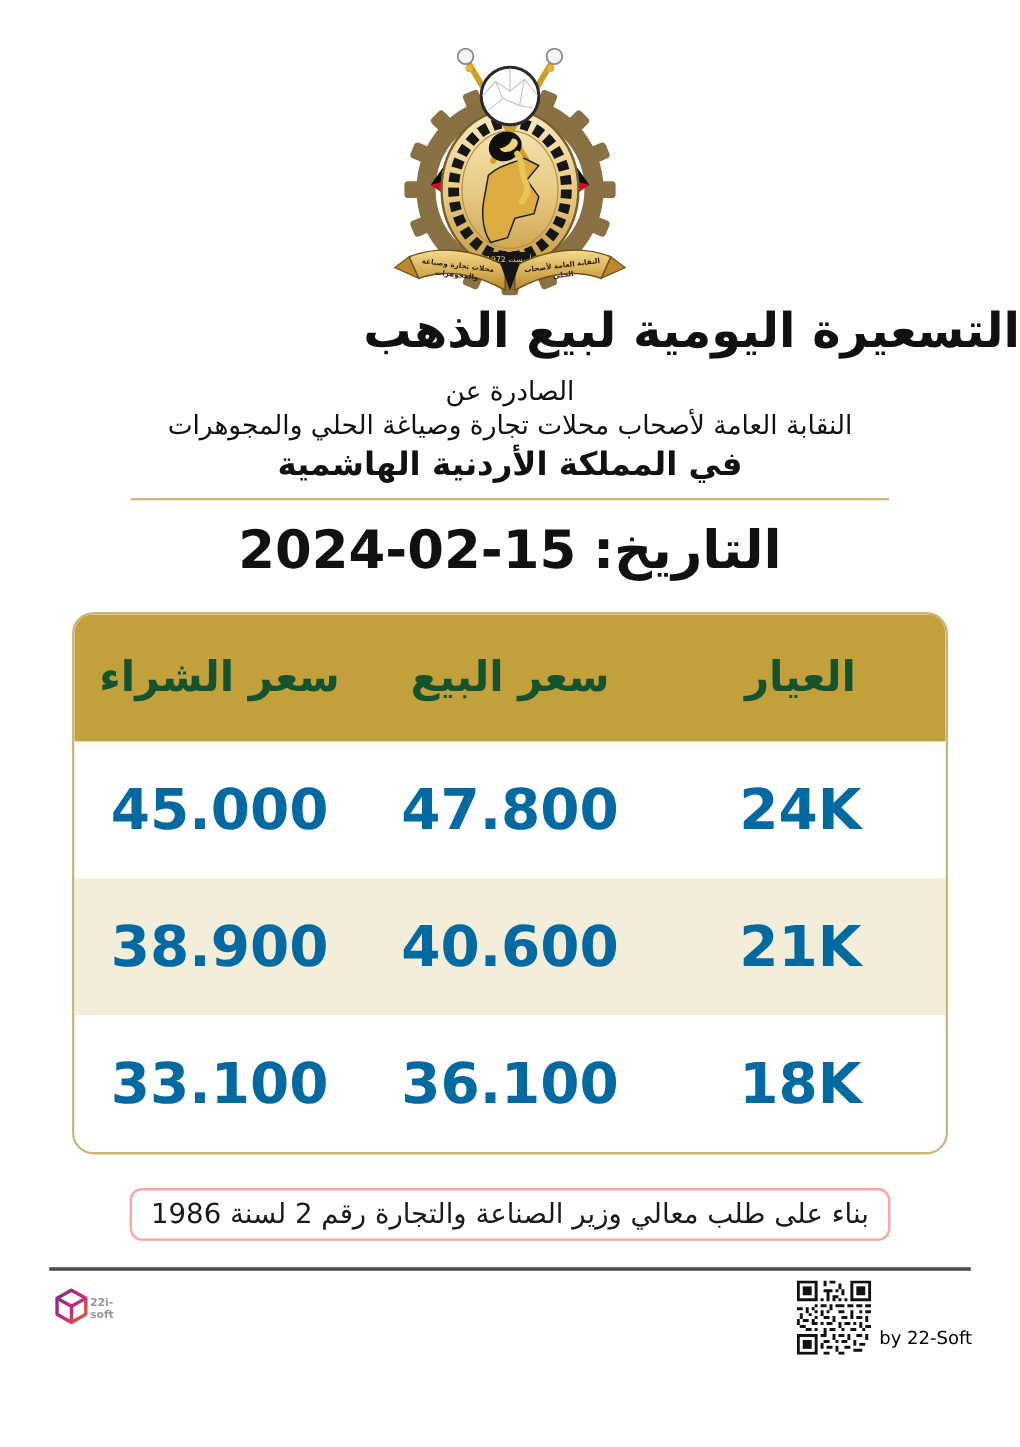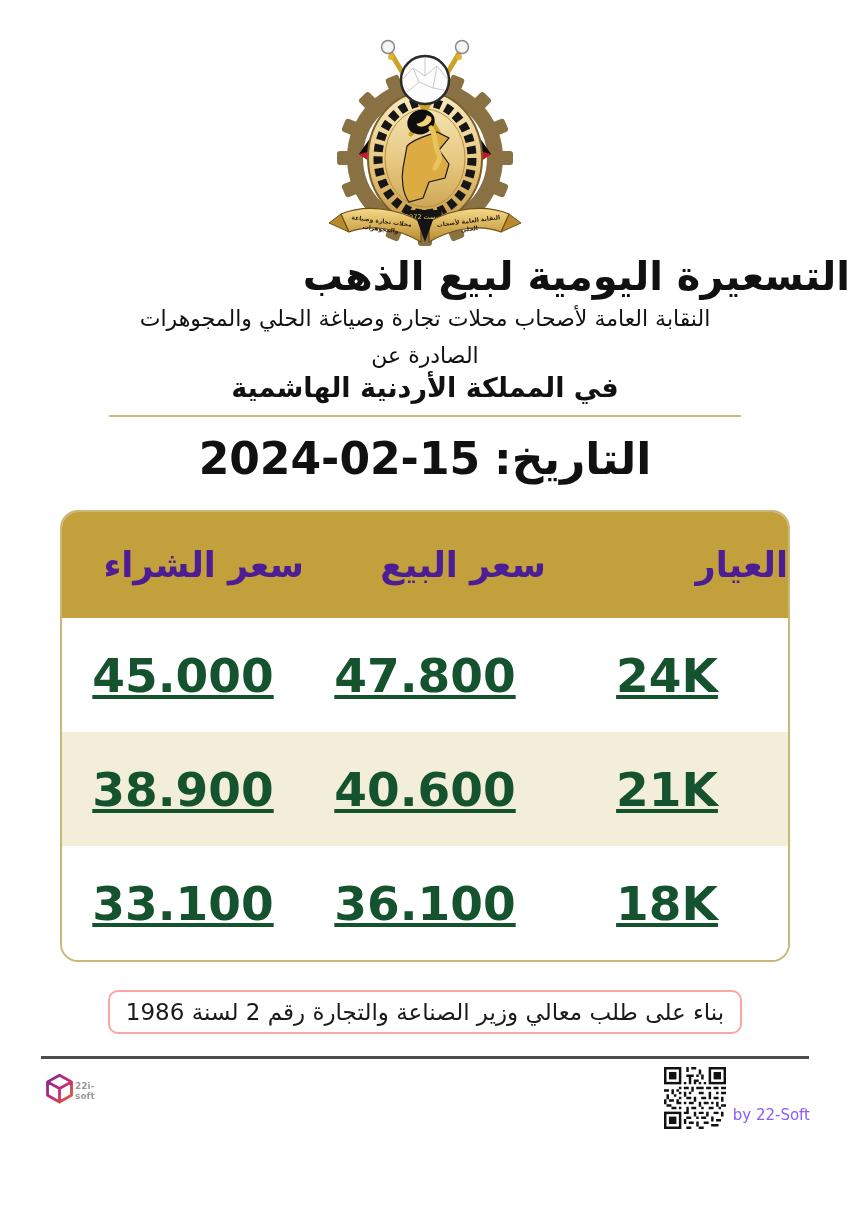--- a/index.html
+++ b/index.html
@@ -35,46 +35,46 @@
   
   .price-table{
     width:726px;margin:22px auto 0;
     border:2px solid #C9B77A;border-radius:18px;
     overflow:hidden;direction:rtl;background:#fff;
   }
   .thead{
     display:grid;grid-template-columns:1fr 1fr 1fr;
     background:#C2A13C;height:106px;align-items:center;
   }
-  .thead .th{font-size:35px;font-weight:bold;color:#4c1d95;}
+  .thead .th{text-align:center;font-size:35px;font-weight:bold;color:#14532d;}
   .trow{
     display:grid;grid-template-columns:1fr 1fr 1fr;
     height:114px;align-items:center;background:#fff;
   }
   .trow.cream{background:#F2EEDA;}
-  .trow .td{text-align:center;font-size:47px;font-weight:bold;color:#14532d;text-decoration:underline;}
+  .trow .td{text-align:center;font-size:47px;font-weight:bold;color:#0369a1;}
 
   
   .note-wrap{text-align:center;margin-top:28px;}
   .note{
     direction:rtl;display:inline-block;
     border:2px solid #fca5a5;border-radius:10px;
     padding:7px 16px;font-size:23px;color:#1a1a1a;background:#fff;
   }
 
   
   .footer-rule{width:768px;height:3px;background:#4D4D4D;margin:22px auto 0;}
   .footer{
     display:flex;justify-content:space-between;align-items:flex-start;
     padding:8px 40px 0 44px;
   }
   .brand{display:flex;flex-direction:row;align-items:center;width:60px;}
   .brand-caption{font-size:9px;color:#9a9a9a;margin-top:1px;font-weight:bold;}
   .qr-side{display:flex;align-items:center;gap:7px;}
-  .credit{font-size:15px;color:#8b5cf6;margin-top:33px;}
+  .credit{font-size:15px;color:#000000;margin-top:33px;}
 </style>
 </head>
 <body>
 
 <div class="page">
 
   <div class="logo-wrap">
     <svg width="200" height="218" viewBox="0 0 200 218" aria-hidden="true">
       <defs>
         <linearGradient id="gGold" x1="0" y1="0" x2="0" y2="1">
@@ -176,22 +176,22 @@
         <g transform="rotate(-7 144 196)" font-size="6" font-weight="bold" fill="#2F1E05" text-anchor="middle">
           <text x="144" y="193">النقابة العامة لأصحاب</text>
           <text x="144" y="201">الحلي</text>
         </g>
       </g>
       <polygon points="92,190 108,190 100,212" fill="#141414"></polygon>
     </svg>
   </div>
 
   <h1 class="title">التسعيرة اليومية لبيع الذهب</h1>
+  <div class="sub sub1">الصادرة عن</div>
   <div class="sub sub2">النقابة العامة لأصحاب محلات تجارة وصياغة الحلي والمجوهرات</div>
-  <div class="sub sub1">الصادرة عن</div>
   <div class="sub sub3">في المملكة الأردنية الهاشمية</div>
   <div class="gold-rule"></div>
 
   <div class="date-line">
     <span class="lbl">التاريخ:</span><span>15-02-2024</span>
   </div>
 
   <div class="price-table">
     <div class="thead">
       <div class="th">العيار</div>

